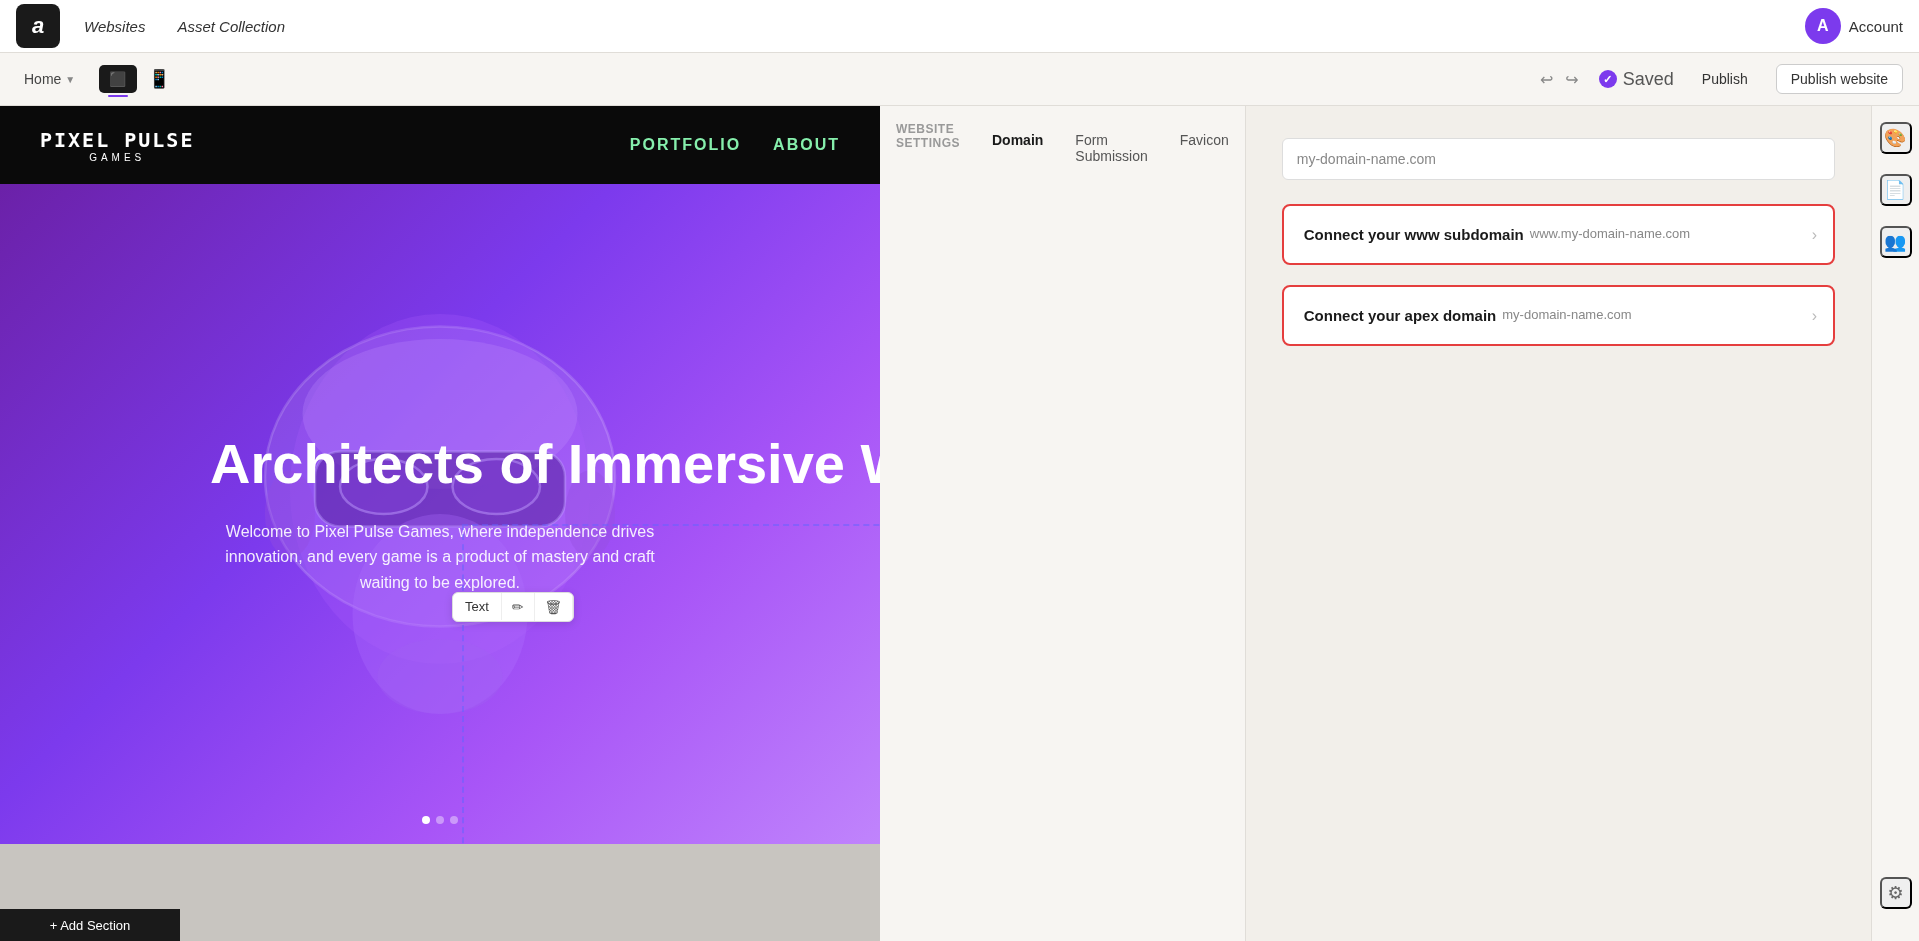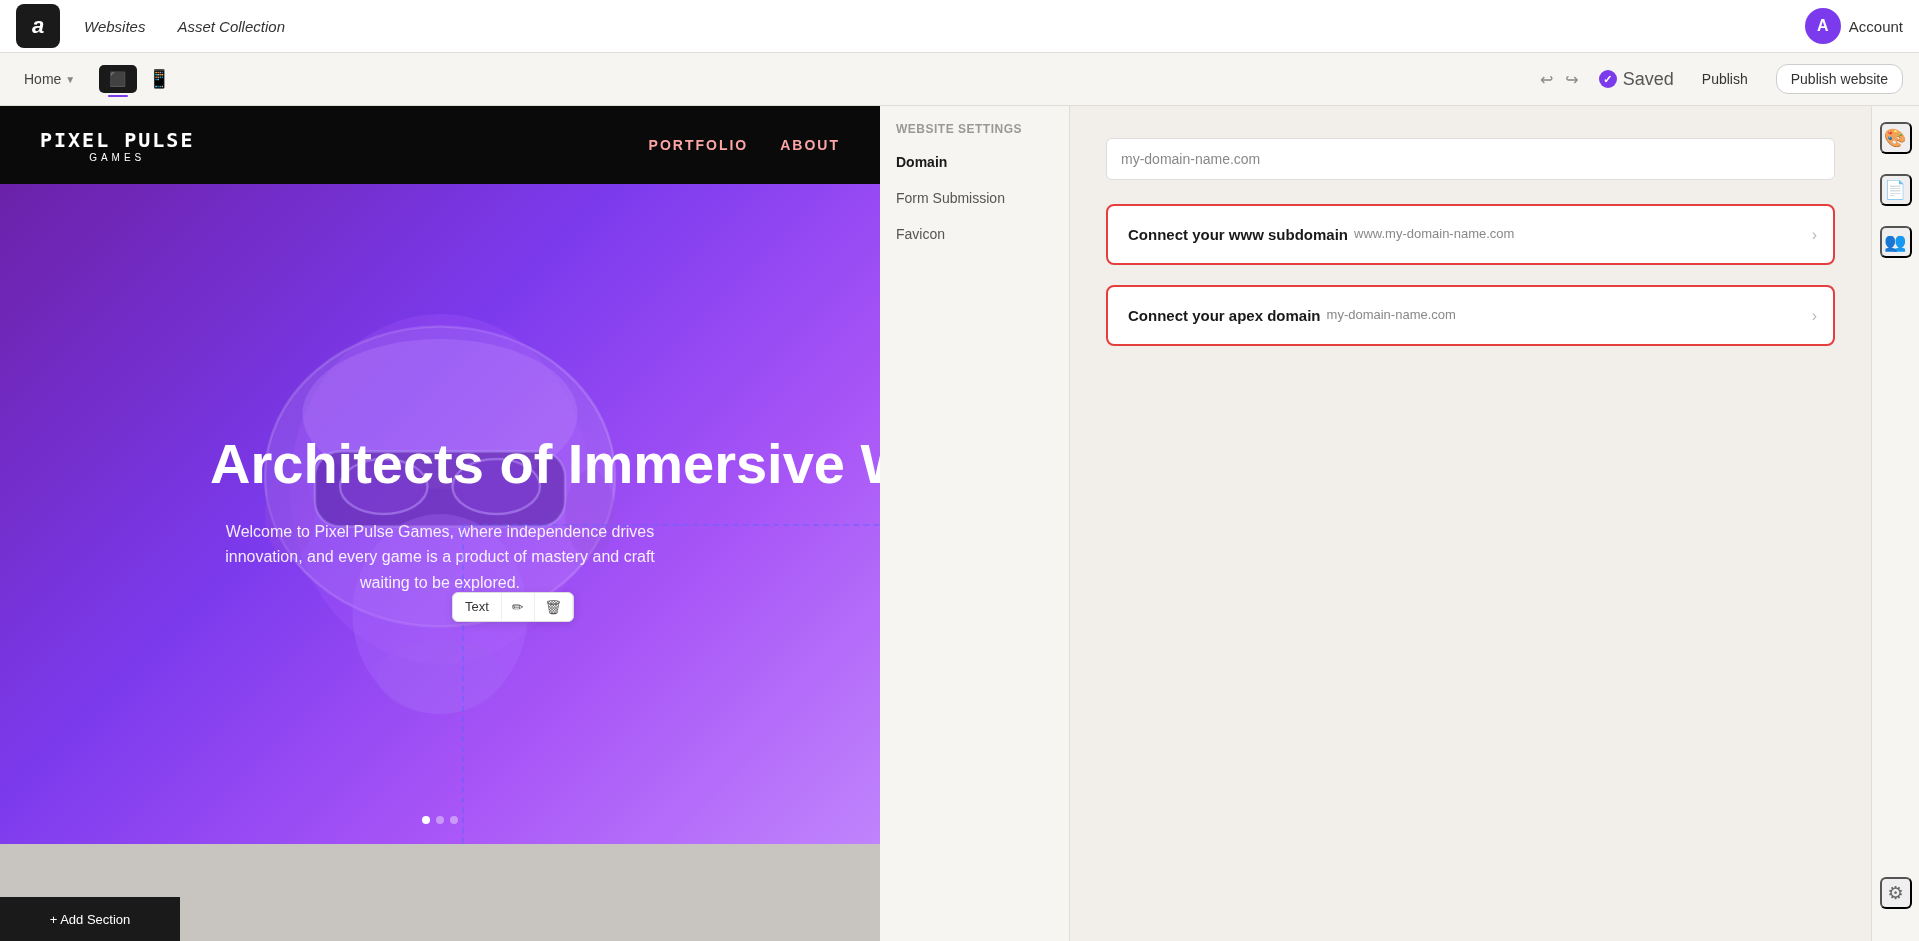--- a/index.html
+++ b/index.html
@@ -67,21 +67,21 @@
       margin-left: auto; display: flex; align-items: center; gap: 16px;
     }
     .saved-status { display: flex; align-items: center; gap: 6px; font-size: 18px; color: #555; }
     .saved-dot { width: 18px; height: 18px; border-radius: 50%; background: #7c3aed; display: flex; align-items: center; justify-content: center; }
     .saved-dot::after { content: '✓'; color: #fff; font-size: 11px; font-weight: 700; }
     .preview-btn {
       font-size: 14px; color: #333; cursor: pointer; font-weight: 500;
       background: none; border: none; padding: 6px 12px;
     }
     .publish-btn {
-      background: #fff; border: 1px solid #ccc; border-radius: 12px;
+      background: #fff; border: 1px solid #ccc; border-radius: 6px;
       padding: 6px 14px; font-size: 14px; color: #333; cursor: pointer;
       font-weight: 500;
     }
     .undo-redo { display: flex; gap: 4px; align-items: center; }
     .undo-redo-btn { background: none; border: none; color: #888; font-size: 16px; cursor: pointer; padding: 2px 4px; }
 
     
     .main-area {
       display: flex; height: calc(941px - 106px); position: relative;
     }
@@ -102,21 +102,21 @@
     }
     .site-logo {
       display: flex; flex-direction: column; align-items: center;
     }
     .site-logo-text {
       font-size: 20px; font-weight: 900; color: #fff; letter-spacing: 2px;
       font-family: monospace;
     }
     .site-logo-sub { font-size: 10px; color: #fff; letter-spacing: 4px; }
     .site-nav-links { display: flex; gap: 32px; }
-    .site-nav-link { font-size: 14px; color: #fca5a5; font-weight: 700; letter-spacing: 2px; cursor: pointer; }
+    .site-nav-link { font-size: 16px; color: #86efac; font-weight: 700; letter-spacing: 2px; cursor: pointer; }
 
     
     .hero-section {
       position: relative; width: 880px; height: 660px;
       background: linear-gradient(135deg, #6b21a8 0%, #7c3aed 40%, #a855f7 70%, #c084fc 100%);
       overflow: hidden; display: flex; align-items: center; justify-content: center;
     }
     .hero-bg-figure {
       position: absolute; top: 0; left: 0; right: 0; bottom: 0;
       display: flex; align-items: center; justify-content: center; z-index: 1;
@@ -154,30 +154,30 @@
     }
     .text-toolbar-item {
       padding: 6px 12px; font-size: 13px; color: #333; cursor: pointer;
       border-right: 1px solid #eee; font-weight: 500;
     }
     .text-toolbar-item:last-child { border-right: none; }
     .text-toolbar-icon { padding: 6px 10px; color: #555; cursor: pointer; border-right: 1px solid #eee; font-size: 14px; }
 
     
     .add-section-bar {
-      position: absolute; bottom: 0; left: 0; width: 180px; height: 44px;
+      position: absolute; bottom: 0; left: 0; width: 180px; height: 32px;
       background: #1a1a1a; display: flex; align-items: center; justify-content: center;
       cursor: pointer; z-index: 50;
     }
     .add-section-label { color: #fff; font-size: 13px; font-weight: 500; }
 
     
     .sidebar-nav {
       flex: 0 0 190px; background: #f7f5f2; border-right: 1px solid #e0ddd8;
-      padding-top: 16px; display: flex; flex-direction: column;
+      padding-top: 16px; display: flex; flex-direction: row; justify-content: center;
     }
     .sidebar-header {
       font-size: 12px; color: #999; font-weight: 600; padding: 0 16px 8px;
       text-transform: uppercase; letter-spacing: 0.5px;
     }
     .sidebar-item {
       padding: 10px 16px; font-size: 14px; color: #555; cursor: pointer;
       font-weight: 500;
     }
     .sidebar-item.active { color: #1a1a1a; font-weight: 700; }

